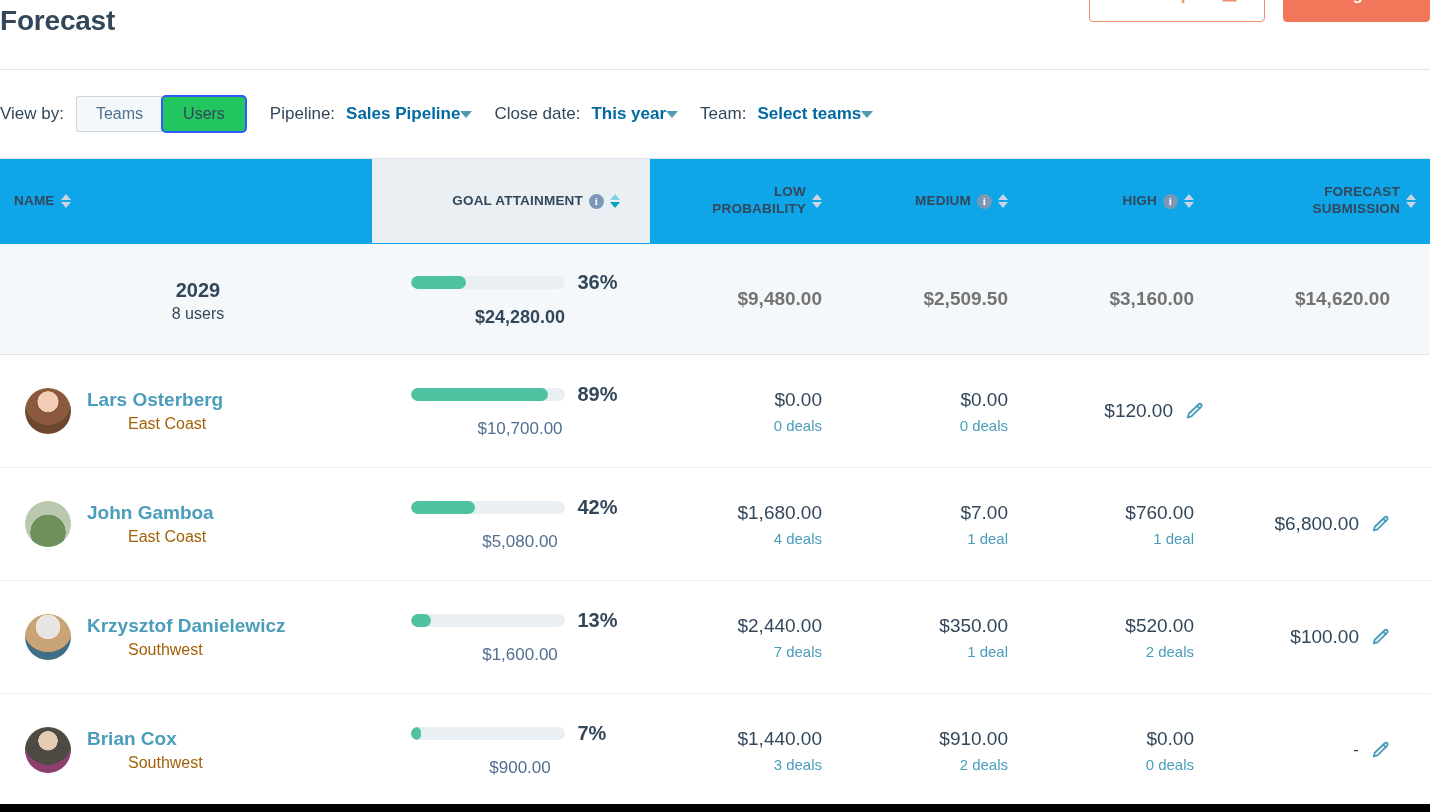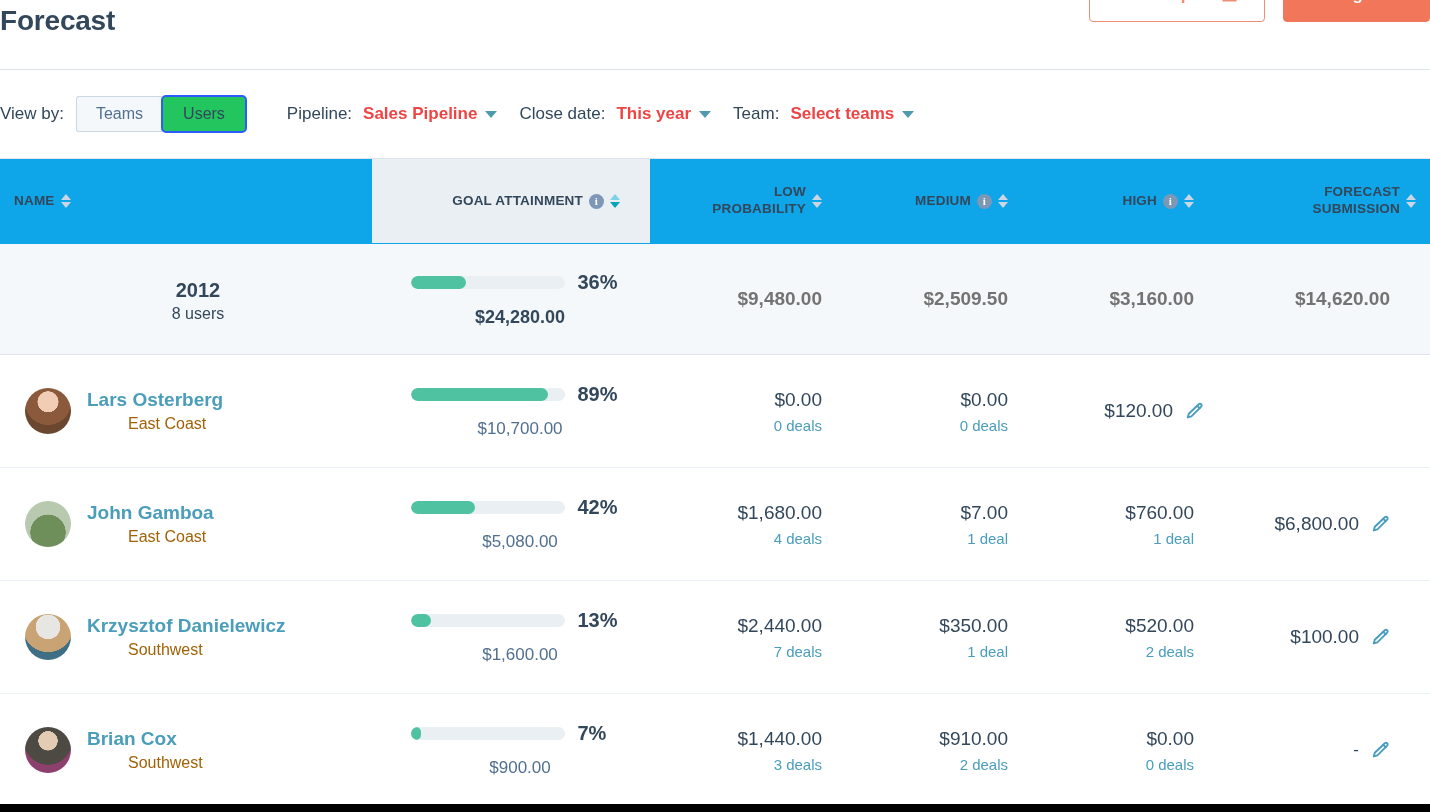--- a/index.html
+++ b/index.html
@@ -70,21 +70,21 @@
     padding-left: 0;
   }
   .filter-label {
     font-size: 17px;
     color: #33475b;
     margin-right: 12px;
   }
   .toggle-group {
     display: inline-flex;
     align-items: center;
-    margin-right: 41px;
+    margin-right: 24px;
   }
   .toggle {
     font-family: "Liberation Sans", sans-serif;
     font-size: 16px;
     color: #516f90;
     background: #f5f8fa;
     border: 1px solid #cbd6e2;
     height: 36px;
     padding: 0 19px;
     cursor: pointer;
@@ -98,22 +98,22 @@
     border: 2px solid #0091ae00;
     outline: 2px solid #2e5bff;
     outline-offset: -1px;
     border-radius: 4px;
     color: #33475b;
     z-index: 2;
   }
   .filter-item { display:inline-flex; align-items:center; margin-right: 22px; }
   .filter-item .lbl { font-size: 17px; color:#33475b; margin-right: 11px; }
   .filter-value {
-    font-size: 17px; font-weight: 600; color: #ef4444;
-    cursor: pointer; display: inline-flex; align-items: center; gap: 8px;
+    font-size: 17px; font-weight: 600; color: #0369a1;
+    cursor: pointer; display: inline-flex; align-items: center; 
   }
   .caret {
     width: 0; height: 0;
     border-left: 6px solid transparent;
     border-right: 6px solid transparent;
     border-top: 7px solid #509aaf;
     display: inline-block;
   }
 
   
@@ -351,21 +351,21 @@
           <span class="sorter">
             <i class="sort-up"></i>
               <i class="sort-dn"></i>
           </span>
         </div>
       </div>
     </div>
 
     <div class="trow summary">
       <div class="cell c-name sum-name">
-        <span class="sum-year">2012</span>
+        <span class="sum-year">2029</span>
         <span class="sum-users">8 users</span>
       </div>
       <div class="cell c-goal goal-cell">
         <div class="goal-top">
           <div class="bar-track">
             <div class="bar-fill" style="width: 36%;"></div>
           </div>
           <span class="pct">36%</span>
         </div>
         <span class="goal-amt bold">$24,280.00</span>

